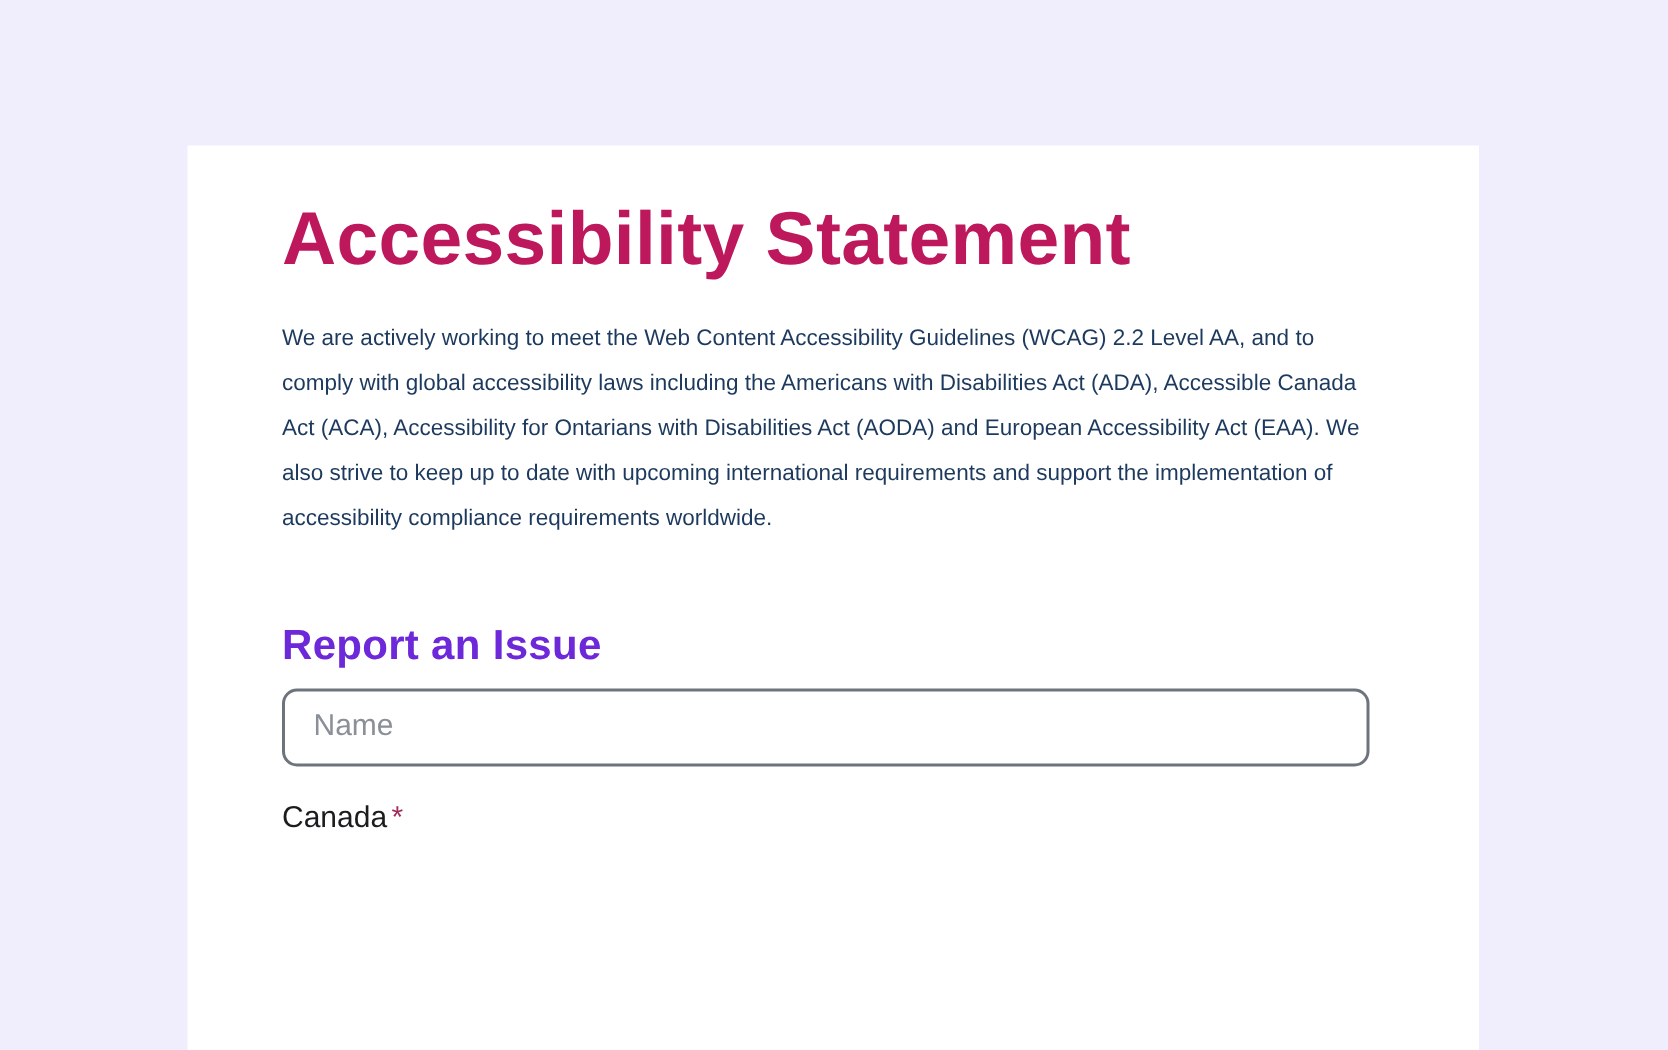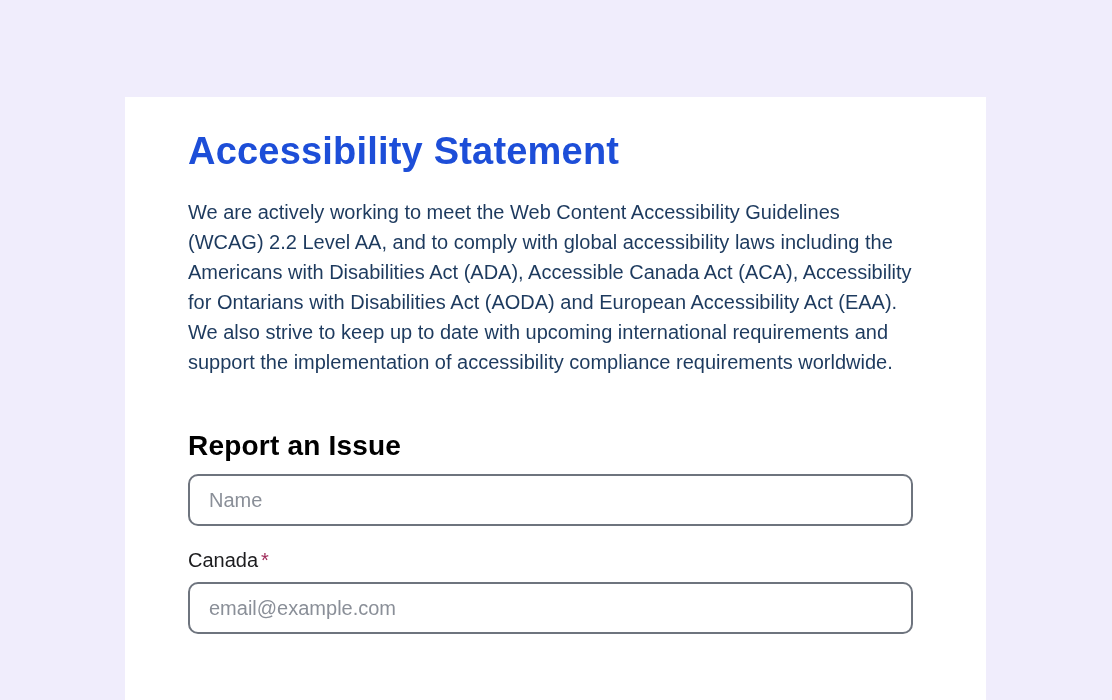--- a/index.html
+++ b/index.html
@@ -13,39 +13,39 @@
   .card {
     position: absolute;
     left: 125px;
     top: 97px;
     width: 861px;
     min-height: 760px;
     background: #FFFFFF;
     padding: 32px 73px 60px 63px;
   }
   h1.page-title {
-    font-size: 38px;
+    font-size: 50px;
     font-weight: 700;
     line-height: 1.2;
-    color: #1d4ed8;
+    color: #be185d;
     letter-spacing: 0.2px;
   }
   p.intro {
     margin-top: 22px;
-    font-size: 20px;
+    font-size: 15px;
     line-height: 30px;
     color: #1D3A5E;
     max-width: 728px;
   }
   h2.section-title {
     margin-top: 52px;
     font-size: 28px;
     font-weight: 700;
     line-height: 1.2;
-    color: #000000;
+    color: #6d28d9;
     letter-spacing: 0.2px;
   }
   .field { max-width: 725px; }
   .field-label {
     display: block;
     margin-top: 22px;
     font-size: 20px;
     line-height: 24px;
     color: #1C1C1E;
   }
@@ -88,17 +88,16 @@
   <form>
 
     <div class="field name-field">
       <input type="text" class="text-input" placeholder="Name" style="">
     </div>
 
     <div class="field email-field">
       <label class="field-label">
         <span>Canada</span><span class="required-asterisk">*</span>
       </label>
-      <input type="text" class="text-input" placeholder="email@example.com" style="">
     </div>
 
   </form>
 </main>
 
 </body></html>

